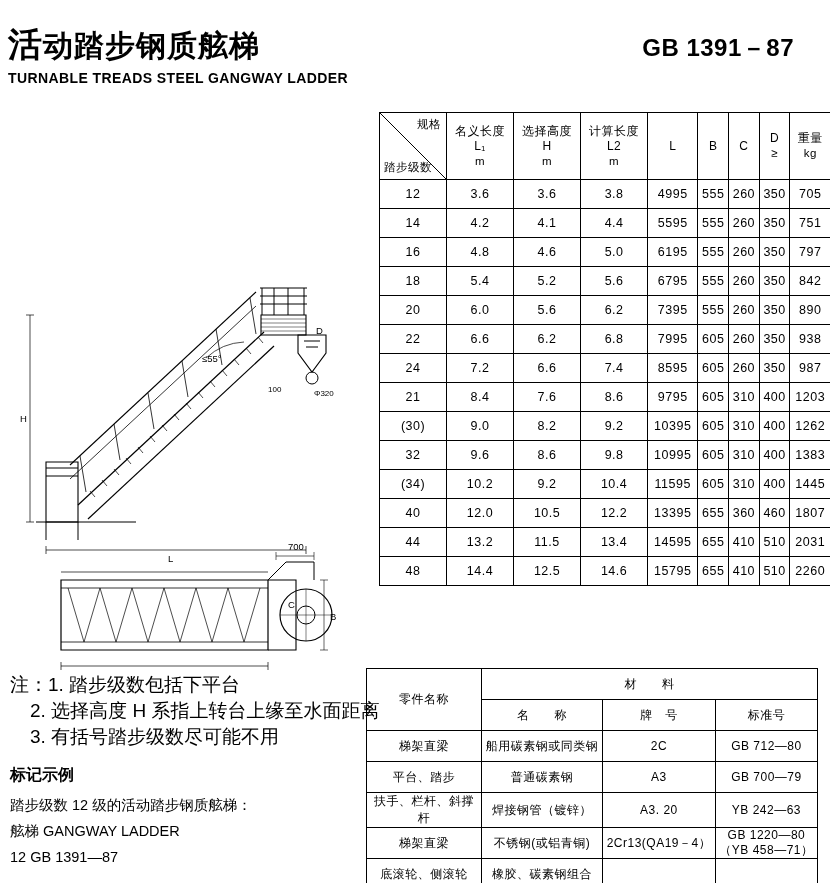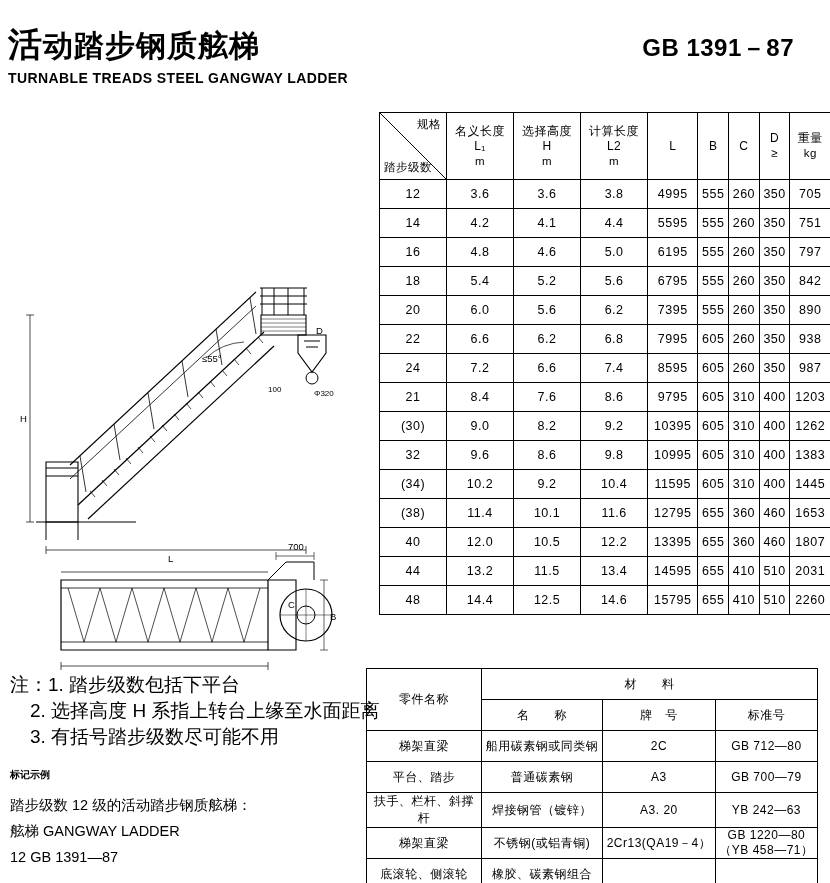--- a/index.html
+++ b/index.html
@@ -128,21 +128,21 @@
   #marking {
     position: absolute;
     left: 10px;
     top: 762px;
     width: 350px;
     font-size: 14.5px;
     line-height: 26px;
   }
   #marking-title {
     font-weight: bold;
-    font-size: 10px;
+    font-size: 16px;
     margin-bottom: 4px;
   }
   
   #mat-table-wrap {
     position: absolute;
     left: 366px;
     top: 668px;
     width: 452px;
   }
   table.mat {
@@ -436,31 +436,20 @@
           <td>10.2</td>
           <td>9.2</td>
           <td>10.4</td>
           <td>11595</td>
           <td>605</td>
           <td>310</td>
           <td>400</td>
           <td>1445</td>
         </tr>
         <tr>
-          <td>(38)</td>
-          <td>11.4</td>
-          <td>10.1</td>
-          <td>11.6</td>
-          <td>12795</td>
-          <td>655</td>
-          <td>360</td>
-          <td>460</td>
-          <td>1653</td>
-        </tr>
-        <tr>
           <td>40</td>
           <td>12.0</td>
           <td>10.5</td>
           <td>12.2</td>
           <td>13395</td>
           <td>655</td>
           <td>360</td>
           <td>460</td>
           <td>1807</td>
         </tr>

